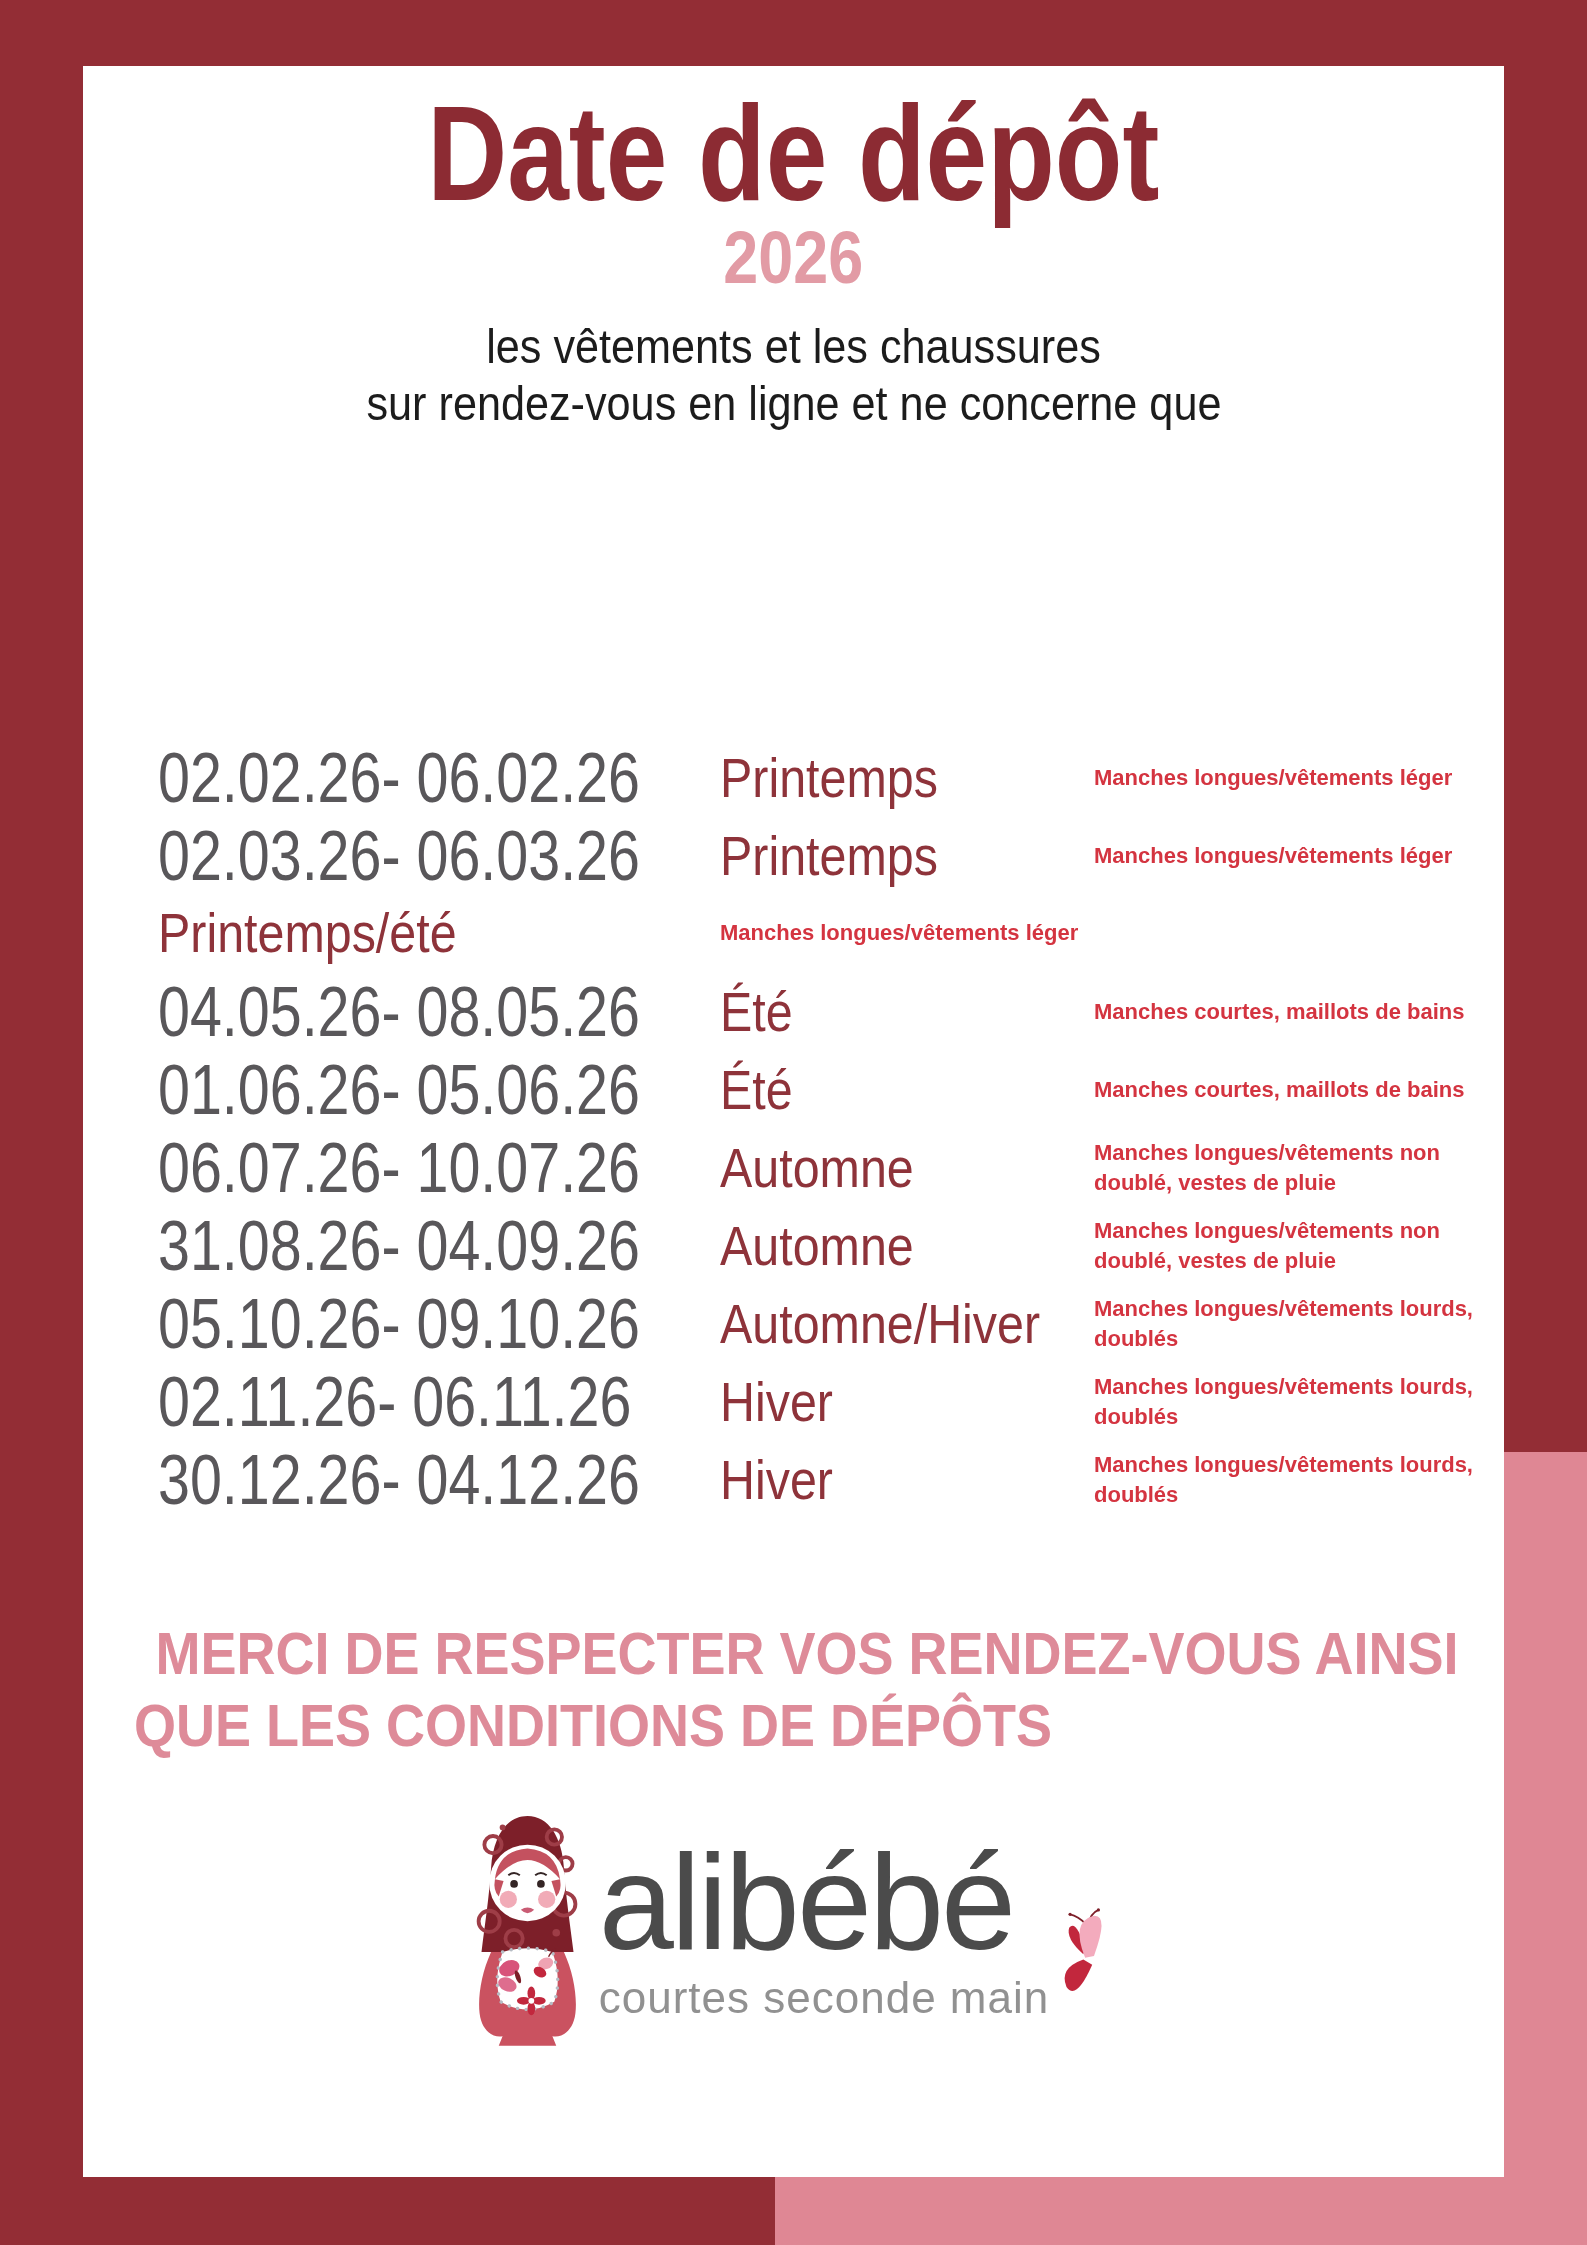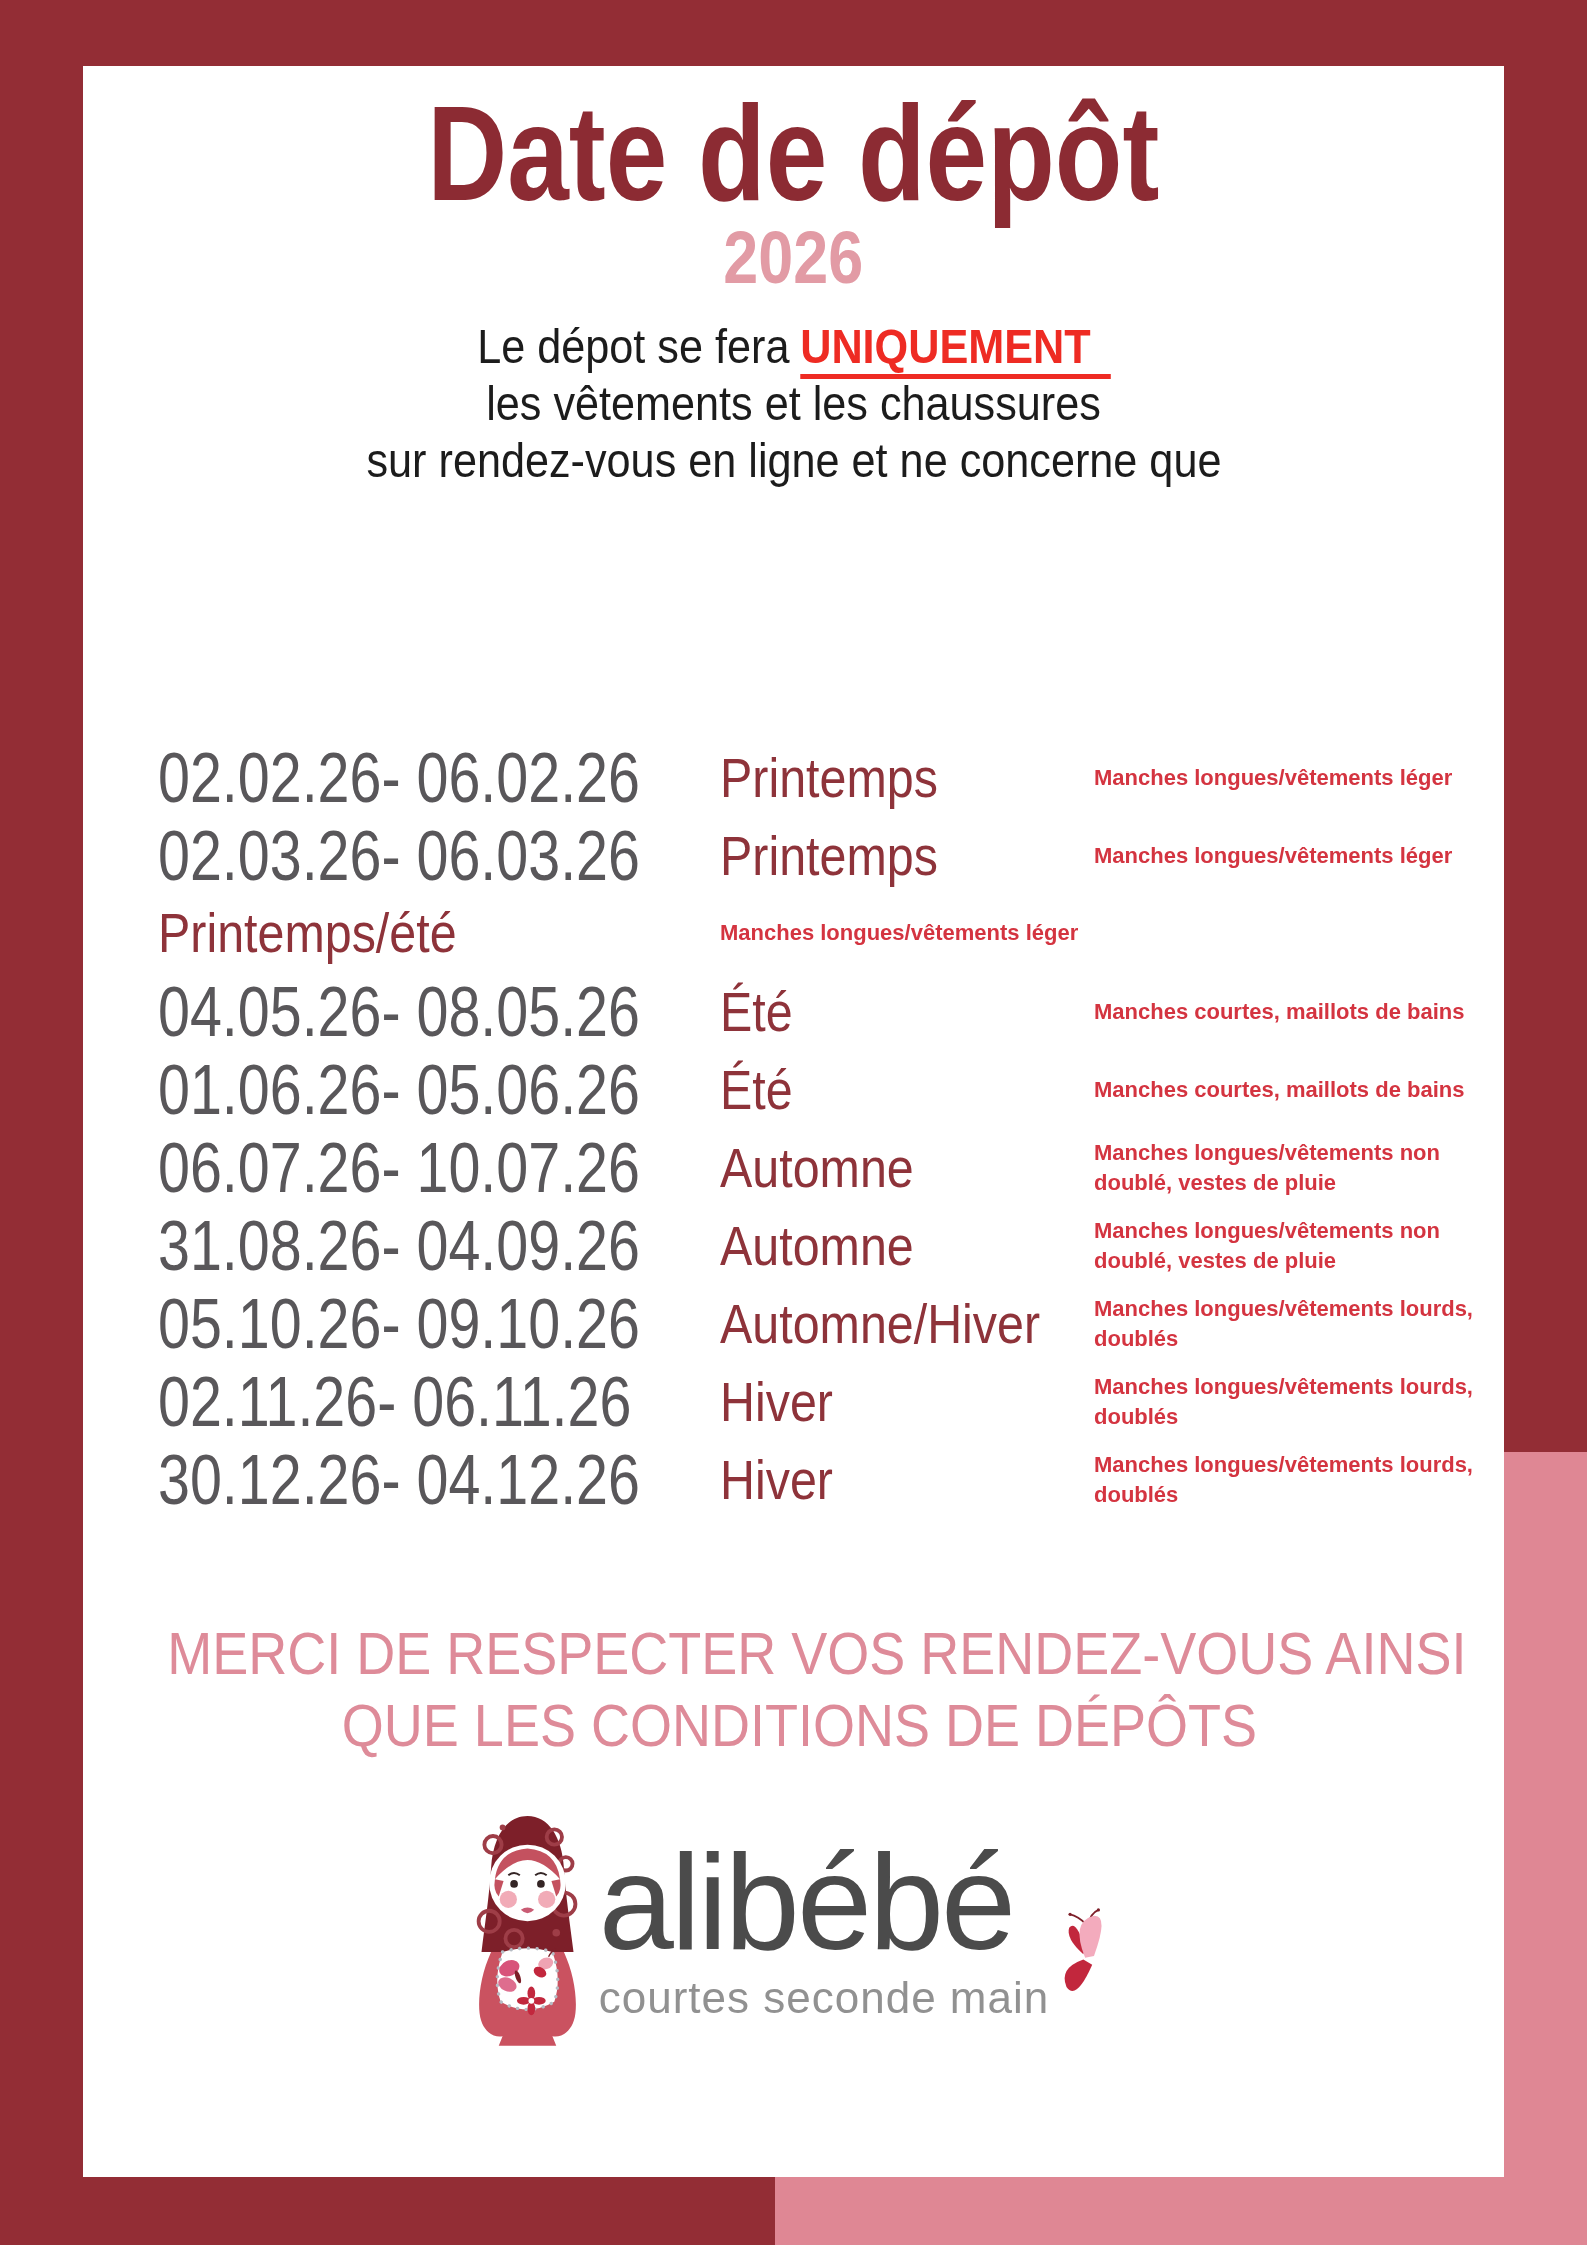--- a/index.html
+++ b/index.html
@@ -30,22 +30,22 @@
     padding-right:22px;padding-bottom:1px;margin-left:12px;}
 
   .schedule{position:absolute;top:672px;left:75px;right:20px;}
   .srow{display:grid;grid-template-columns:562px 374px 410px;align-items:center;height:78px;}
   .c-dates{font-size:70px;color:var(--dates);}
   .c-dates .cond-l{transform:scaleX(0.82);letter-spacing:0px;}
   .c-season{font-size:55px;color:var(--season);}
   .c-season .cond-l{transform:scaleX(0.88);}
   .c-desc{font-size:22px;font-weight:700;color:var(--description);line-height:30px;}
 
-  .notice{position:absolute;top:1552px;left:0;right:0;text-align:center;
-    font-size:60px;font-weight:400;line-height:72px;color:var(--notice);padding-left:12px;}
+  .notice{position:absolute;top:1552px;left:0;right:0;text-align:left;
+    font-size:60px;font-weight:700;line-height:72px;color:var(--notice);}
   .notice .cond{transform:scaleX(0.9);}
 
   .logo{position:absolute;top:1742px;left:0;right:0;display:flex;
     justify-content:center;align-items:center;gap:14px;}
   .logo-text{display:flex;flex-direction:column;align-items:flex-start;}
   .brand{font-size:135px;line-height:135px;color:var(--brand);letter-spacing:-3px;}
   .tagline{font-size:44px;line-height:48px;color:var(--tagline);letter-spacing:1px;margin-top:4px;}
   .butterfly{align-self:flex-end;margin-bottom:40px;margin-left:-8px;}
 </style>
 </head>
@@ -57,23 +57,20 @@
 
   <div class="title">
     <span class="cond" style="transform:scaleX(0.82)">Date de dépôt</span>
   </div>
 
   <div class="year">
     <span class="cond">2026</span>
   </div>
 
   <div class="intro">
-    <div>
-      <span class="cond"><span>Le dépot se fera</span><span class="hl">UNIQUEMENT</span></span>
-    </div>
     <div>
       <span class="cond">les vêtements et les chaussures</span>
     </div>
     <div>
       <span class="cond">sur rendez-vous en ligne et ne concerne que</span>
     </div>
   </div>
 
   <div class="schedule" id="schedule">
     <div class="srow">

